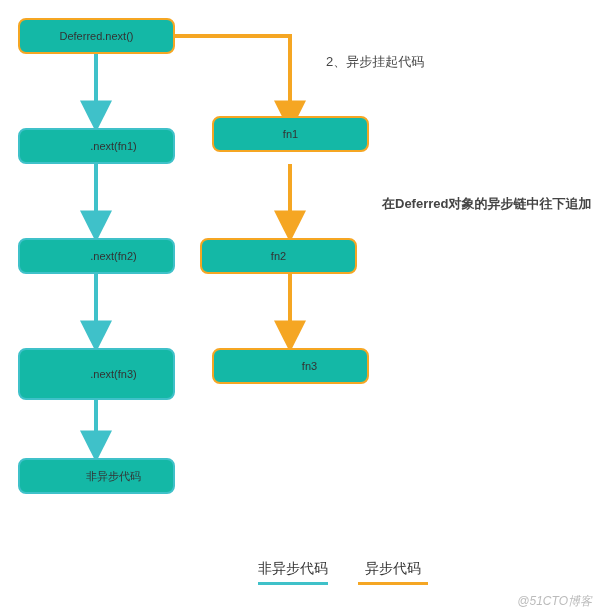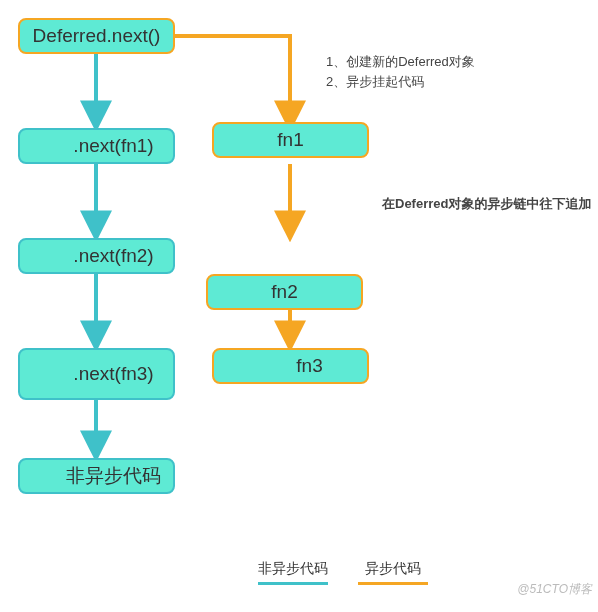--- a/index.html
+++ b/index.html
@@ -16,25 +16,25 @@
   .stage {
     position: relative;
     width: 598px;
     height: 612px;
   }
   .box {
     position: absolute;
     border-width: 2px;
     border-style: solid;
     border-radius: 8px;
-    background: #5eead4;
+    background: #14b8a6;
     display: flex;
     align-items: center;
     justify-content: center;
-    font-size: 19px;
+    font-size: 11px;
     padding: 0 10px;
   }
   .teal { border-color: #3FC1C9; color: #333; padding-left: 44px; }
   .orange { border-color: #F5A623; color: #333; }
   svg.arrows {
     position: absolute;
     left: 0; top: 0;
     width: 598px; height: 612px;
     pointer-events: none;
   }
@@ -52,21 +52,21 @@
     font-size: 14px;
     color: #333;
   }
   .legend .item { display: flex; flex-direction: column; align-items: center; gap: 4px; }
   .legend .line { width: 70px; height: 3px; }
   .legend .teal-line { background: #3FC1C9; }
   .legend .orange-line { background: #F5A623; }
   .watermark {
     position: absolute;
     right: 6px;
-    bottom: 14px;
+    bottom: 2px;
     font-size: 12px;
     color: #bbb;
     font-style: italic;
   }
 </style>
 </head>
 <body>
 
 <div class="stage">
 
@@ -101,32 +101,31 @@
   <div class="box teal" style="left:18px; top:238px; width:157px; height:36px;align-items:center;">
     <span>.next(fn2)</span>
   </div>
   <div class="box teal" style="left:18px; top:348px; width:157px; height:52px;">
     <span>.next(fn3)</span>
   </div>
   <div class="box teal" style="left:18px; top:458px; width:157px; height:36px;">
     <span>非异步代码</span>
   </div>
 
-  <div class="box orange" style="left:212px; top:122px; width:157px; height:36px;">
+  <div class="box orange" style="left:212px; top:116px; width:157px; height:36px;">
     <span>fn1</span>
   </div>
-  <div class="box orange" style="left:206px; top:238px; width:157px; height:36px;margin-top:36px;">
+  <div class="box orange" style="left:200px; top:238px; width:157px; height:36px;">
     <span>fn2</span>
   </div>
   <div class="box orange" style="left:212px; top:348px; width:157px; height:36px;padding-left:48px;">
     <span>fn3</span>
   </div>
 
   <div class="note" style="left:326px; top:52px;">
-    <div>1、创建新的Deferred对象</div>
     <div>2、异步挂起代码</div>
   </div>
   <div class="note" style="left:382px; top:194px;font-weight:bold;">
     <span>在Deferred对象的异步链中往下追加</span>
   </div>
 
   <div class="legend" style="left:258px; top:560px;">
     <div class="item">
       <span>非异步代码</span>
       <div class="line teal-line"></div>

